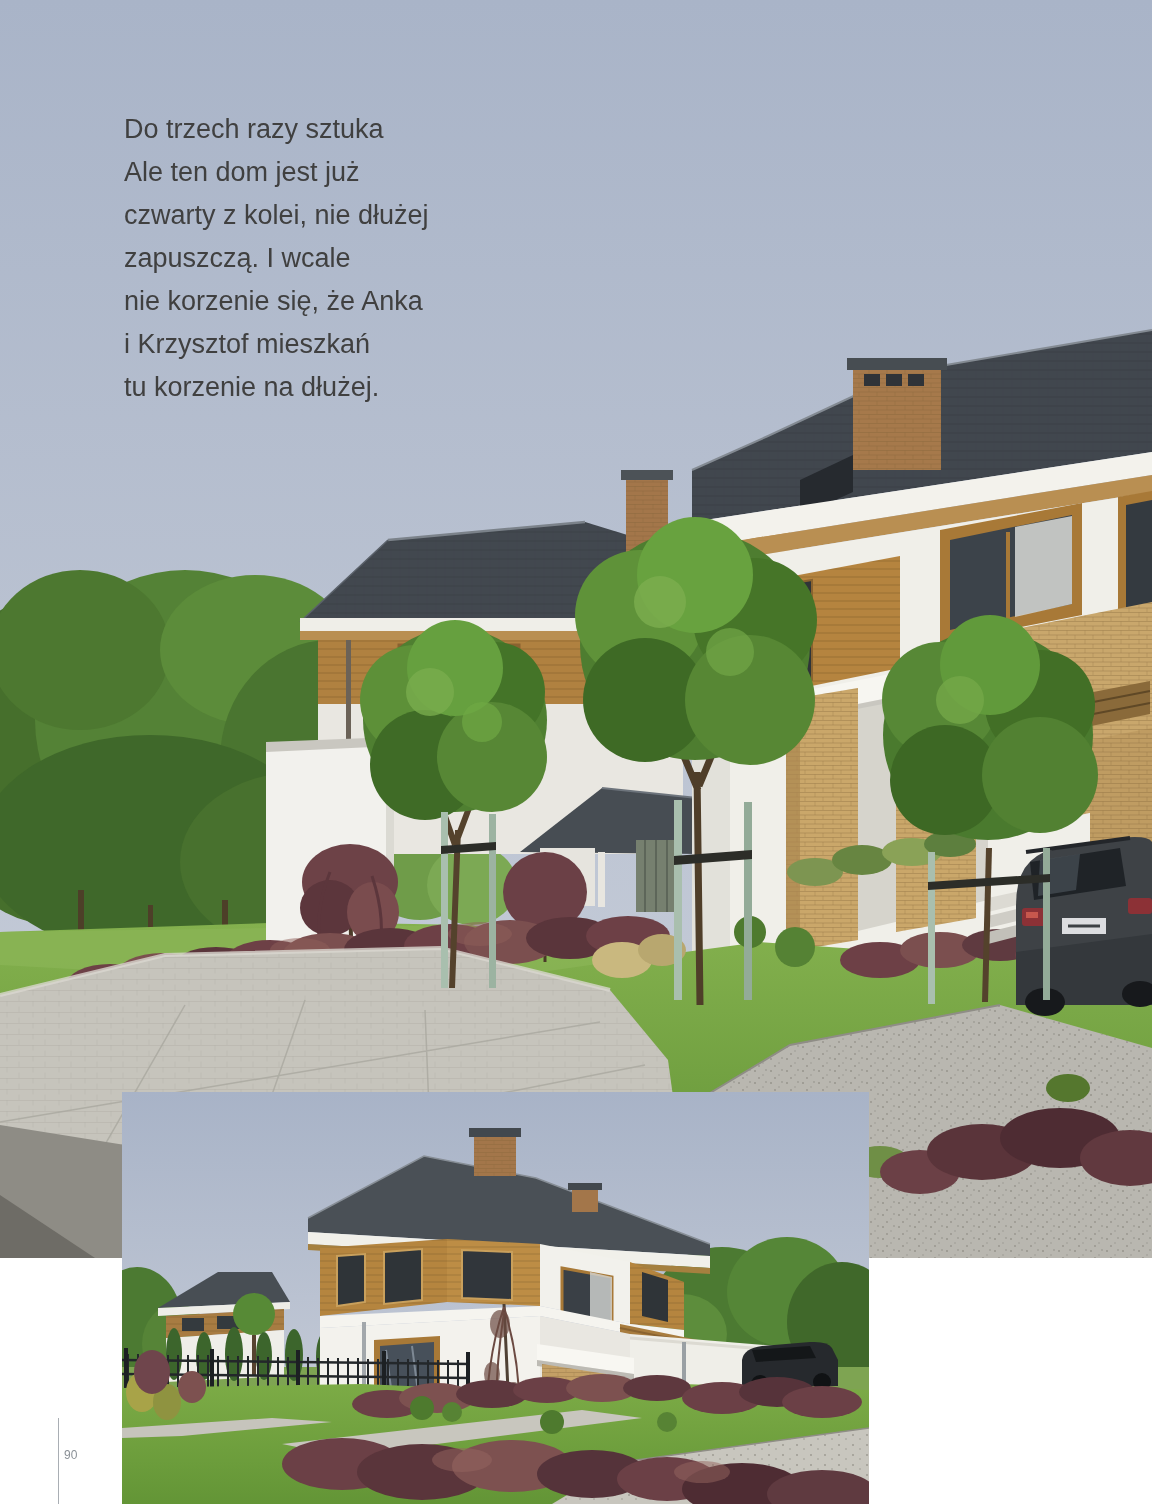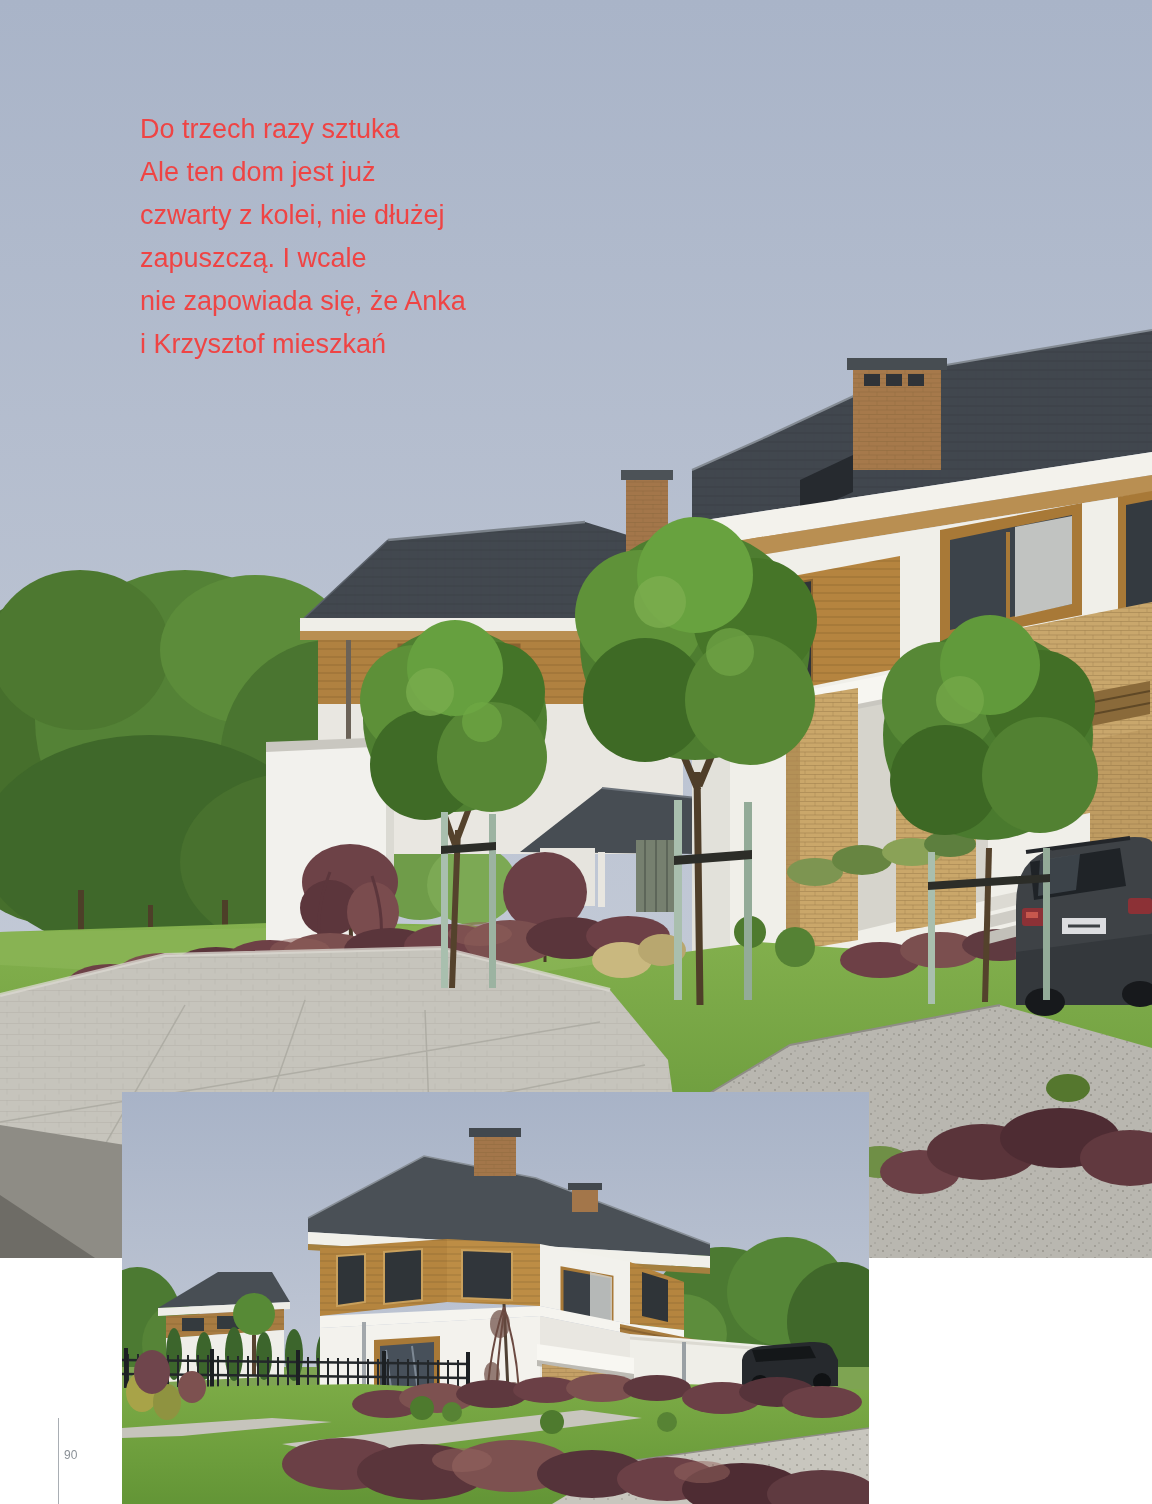--- a/index.html
+++ b/index.html
@@ -3,22 +3,22 @@
 <meta charset="utf-8">
 <style>
   html,body{margin:0;padding:0;background:#ffffff;}
   .page{position:relative;width:1152px;height:1504px;background:#ffffff;overflow:hidden;
         font-family:"Liberation Sans", sans-serif;}
   .photo{position:absolute;overflow:hidden;}
   .photo svg{display:block;}
   #main-photo{left:0;top:0;width:1152px;height:1258px;}
   #inset-photo{left:122px;top:1092px;width:747px;height:412px;}
   .intro{position:absolute;left:124px;top:108px;width:380px;
-         font-size:27px;line-height:43px;color:#ef4444;letter-spacing:0;
-         font-weight:400;margin-left:16px;}
+         font-size:27px;line-height:43px;color:#404040;letter-spacing:0;
+         font-weight:400;}
   .folio-rule{position:absolute;left:58px;top:1418px;width:1px;height:86px;background:#a9aeb4;}
   .folio-num{position:absolute;left:64px;top:1448px;font-size:12px;color:#8b9197;text-align:right;}
 </style>
 </head>
 <body>
 
 <div class="page">
 
   <div class="photo" id="main-photo">
   <svg width="1152" height="1258" viewBox="0 0 1152 1258" xmlns="http://www.w3.org/2000/svg">
@@ -292,22 +292,23 @@
       <polygon points="928,882 1050,874 1050,882 928,890" fill="#2c2d28"></polygon>
     </g>
   </svg>
   </div>
 
   <div class="intro">
     <div>Do trzech razy sztuka</div>
     <div>Ale ten dom jest już</div>
     <div>czwarty z kolei, nie dłużej</div>
     <div>zapuszczą. I wcale</div>
-    <div>nie zapowiada się, że Anka</div>
+    <div>nie korzenie się, że Anka</div>
     <div>i Krzysztof mieszkań</div>
+    <div>tu korzenie na dłużej.</div>
   </div>
 
   <div class="photo" id="inset-photo">
   <svg width="747" height="412" viewBox="0 0 747 412" xmlns="http://www.w3.org/2000/svg">
     <defs>
       <linearGradient id="skyG2" x1="0" y1="0" x2="0" y2="1">
         <stop offset="0" stop-color="#a8b3c7"></stop>
             <stop offset="1" stop-color="#ccd1db"></stop>
       </linearGradient>
       <linearGradient id="lawnG2" x1="0" y1="0" x2="0" y2="1">

